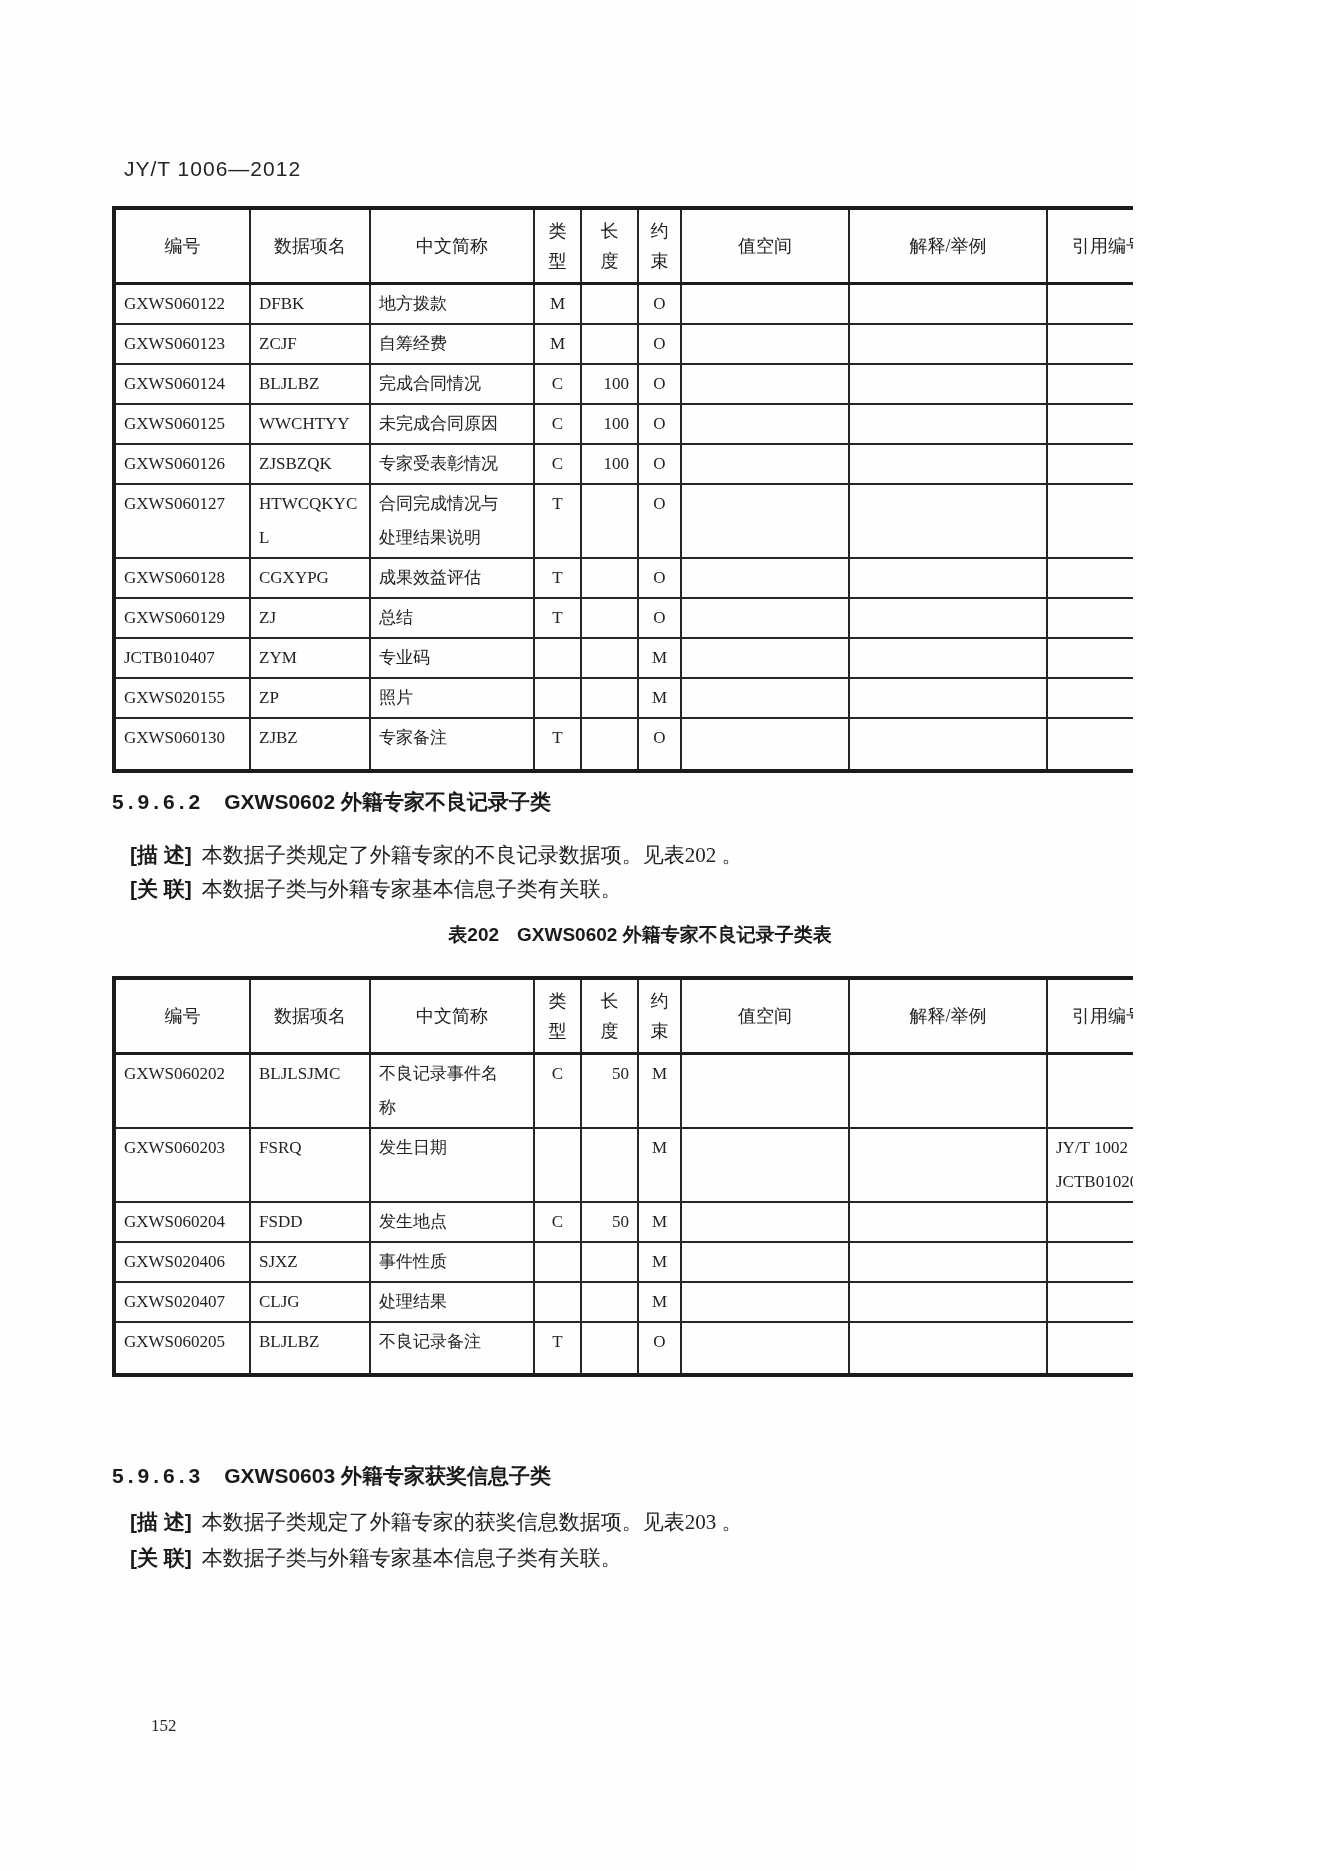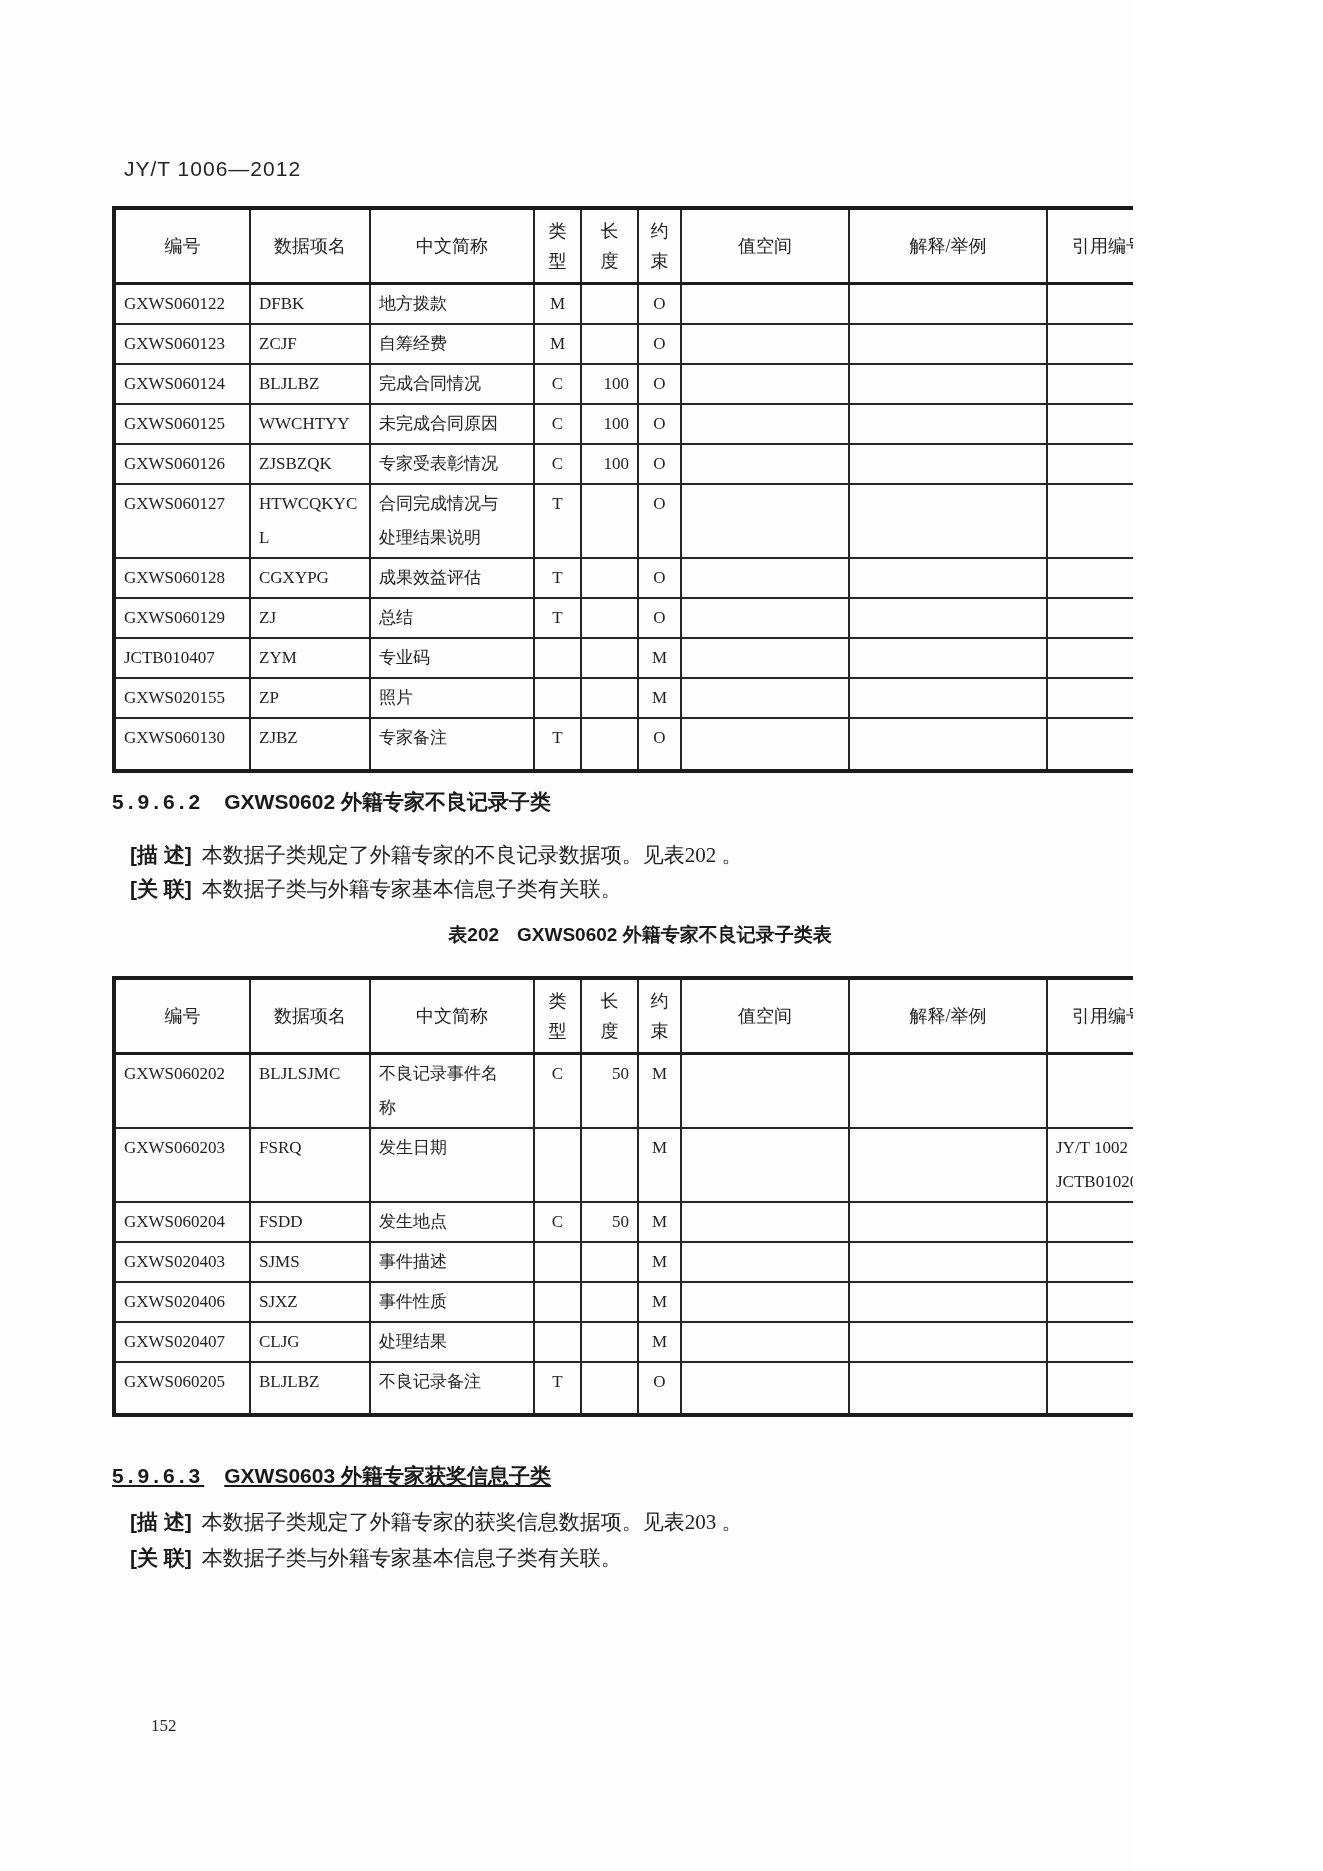--- a/index.html
+++ b/index.html
@@ -52,21 +52,21 @@
   .data-table td.c3,.data-table td.c5{text-align:center;padding-left:2px;padding-right:2px;}
   .data-table td.c4{text-align:right;padding-right:8px;}
   .data-table td.c8{text-align:left;}
   .section-heading{
     position:absolute;left:112px;
     font-family:"Liberation Sans","DejaVu Sans",sans-serif;
     font-weight:bold;font-size:21px;color:#1a1a1a;
     white-space:nowrap;
   }
   .h1{top:788px;}
-  .h2{top:1462px;text-decoration:underline;}
+  .h2{top:1462px;}
   .section-heading .sec-num{letter-spacing:4px;margin-right:20px;}
   .para{
     position:absolute;left:130px;
     font-size:21px;color:#222;white-space:nowrap;
   }
   .p1{top:841px;}
   .p2{top:875px;}
   .p3{top:1508px;}
   .p4{top:1544px;}
   .para .para-label{
@@ -320,31 +320,20 @@
           <td class="c1">FSDD</td>
           <td class="c2">发生地点</td>
           <td class="c3">C</td>
           <td class="c4">50</td>
           <td class="c5">M</td>
           <td class="c6"></td>
           <td class="c7"></td>
           <td class="c8"></td>
         </tr>
         <tr>
-          <td class="c0">GXWS020403</td>
-          <td class="c1">SJMS</td>
-          <td class="c2">事件描述</td>
-          <td class="c3"></td>
-          <td class="c4"></td>
-          <td class="c5">M</td>
-          <td class="c6"></td>
-          <td class="c7"></td>
-          <td class="c8"></td>
-        </tr>
-        <tr>
           <td class="c0">GXWS020406</td>
           <td class="c1">SJXZ</td>
           <td class="c2">事件性质</td>
           <td class="c3"></td>
           <td class="c4"></td>
           <td class="c5">M</td>
           <td class="c6"></td>
           <td class="c7"></td>
           <td class="c8"></td>
         </tr>

